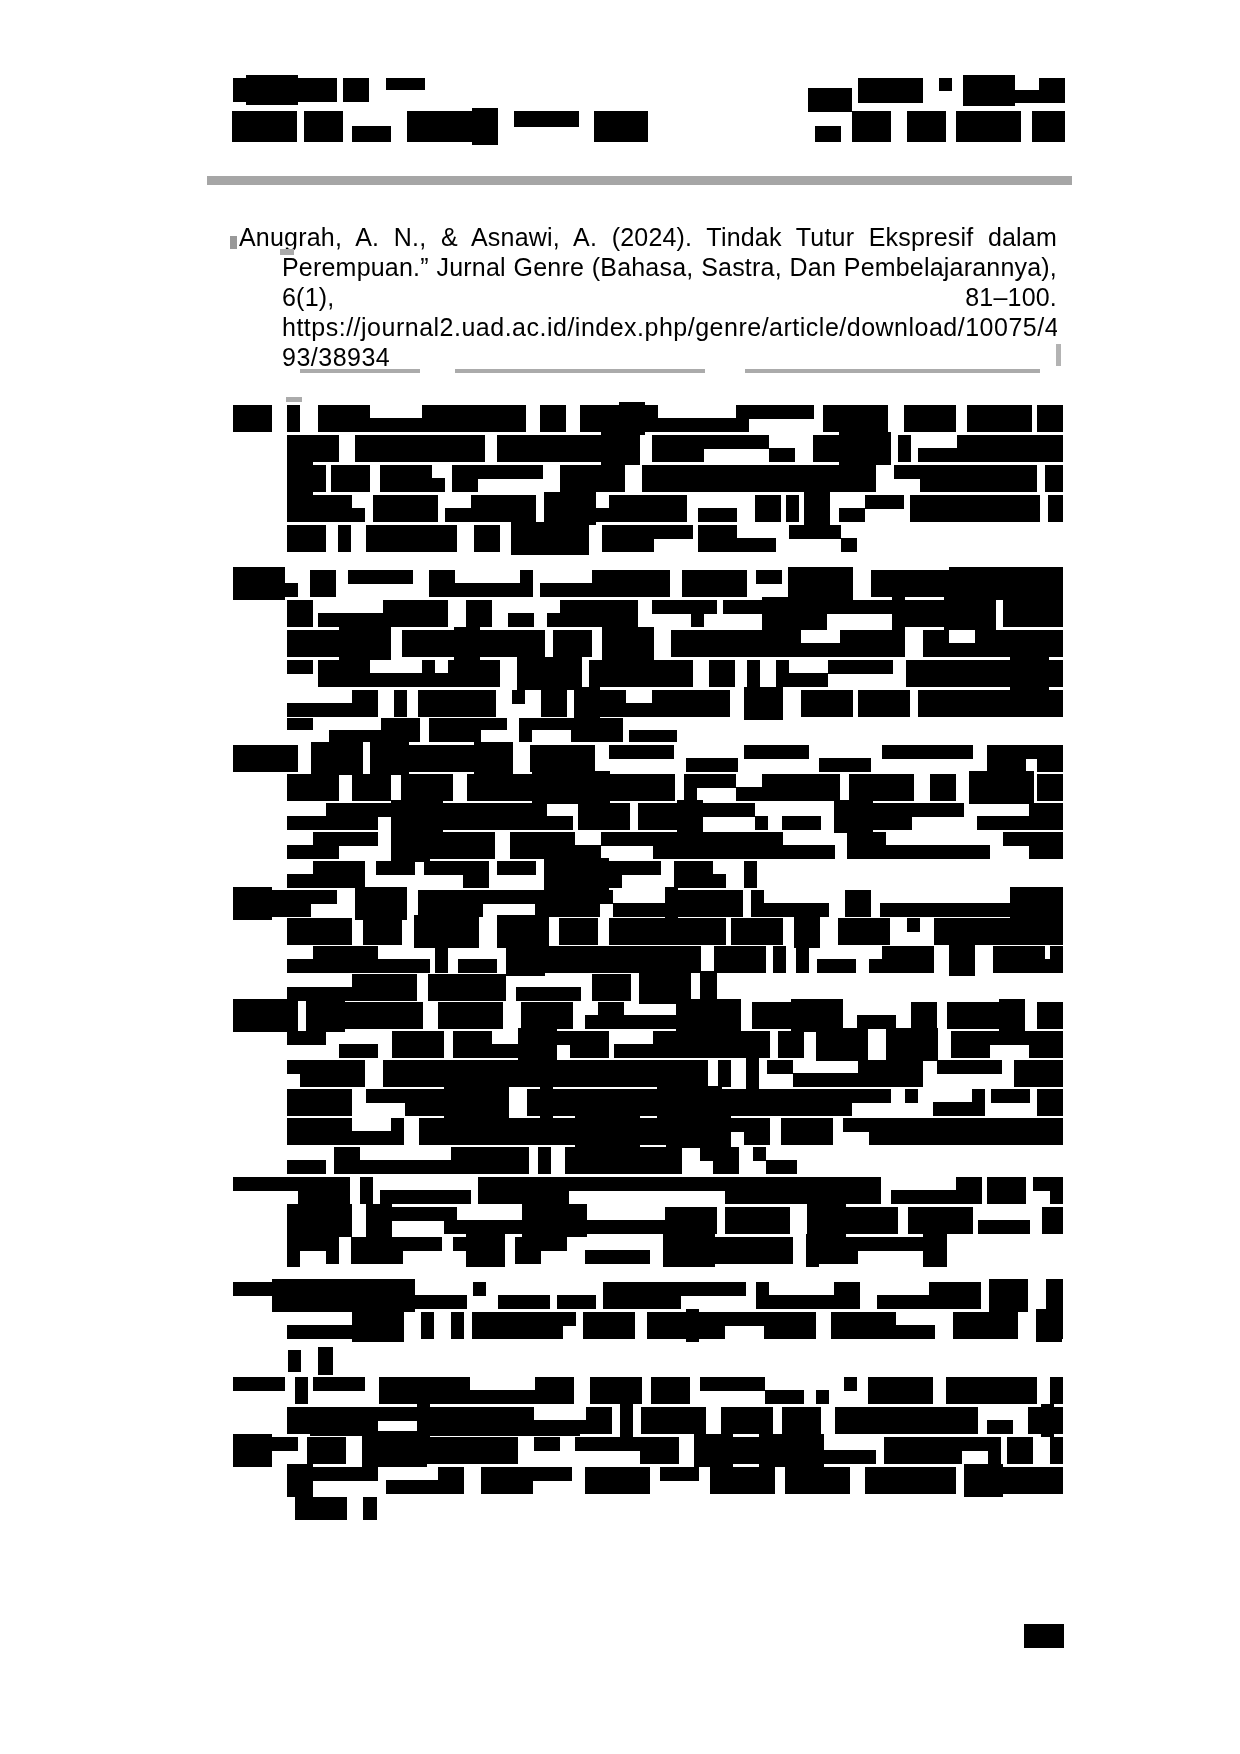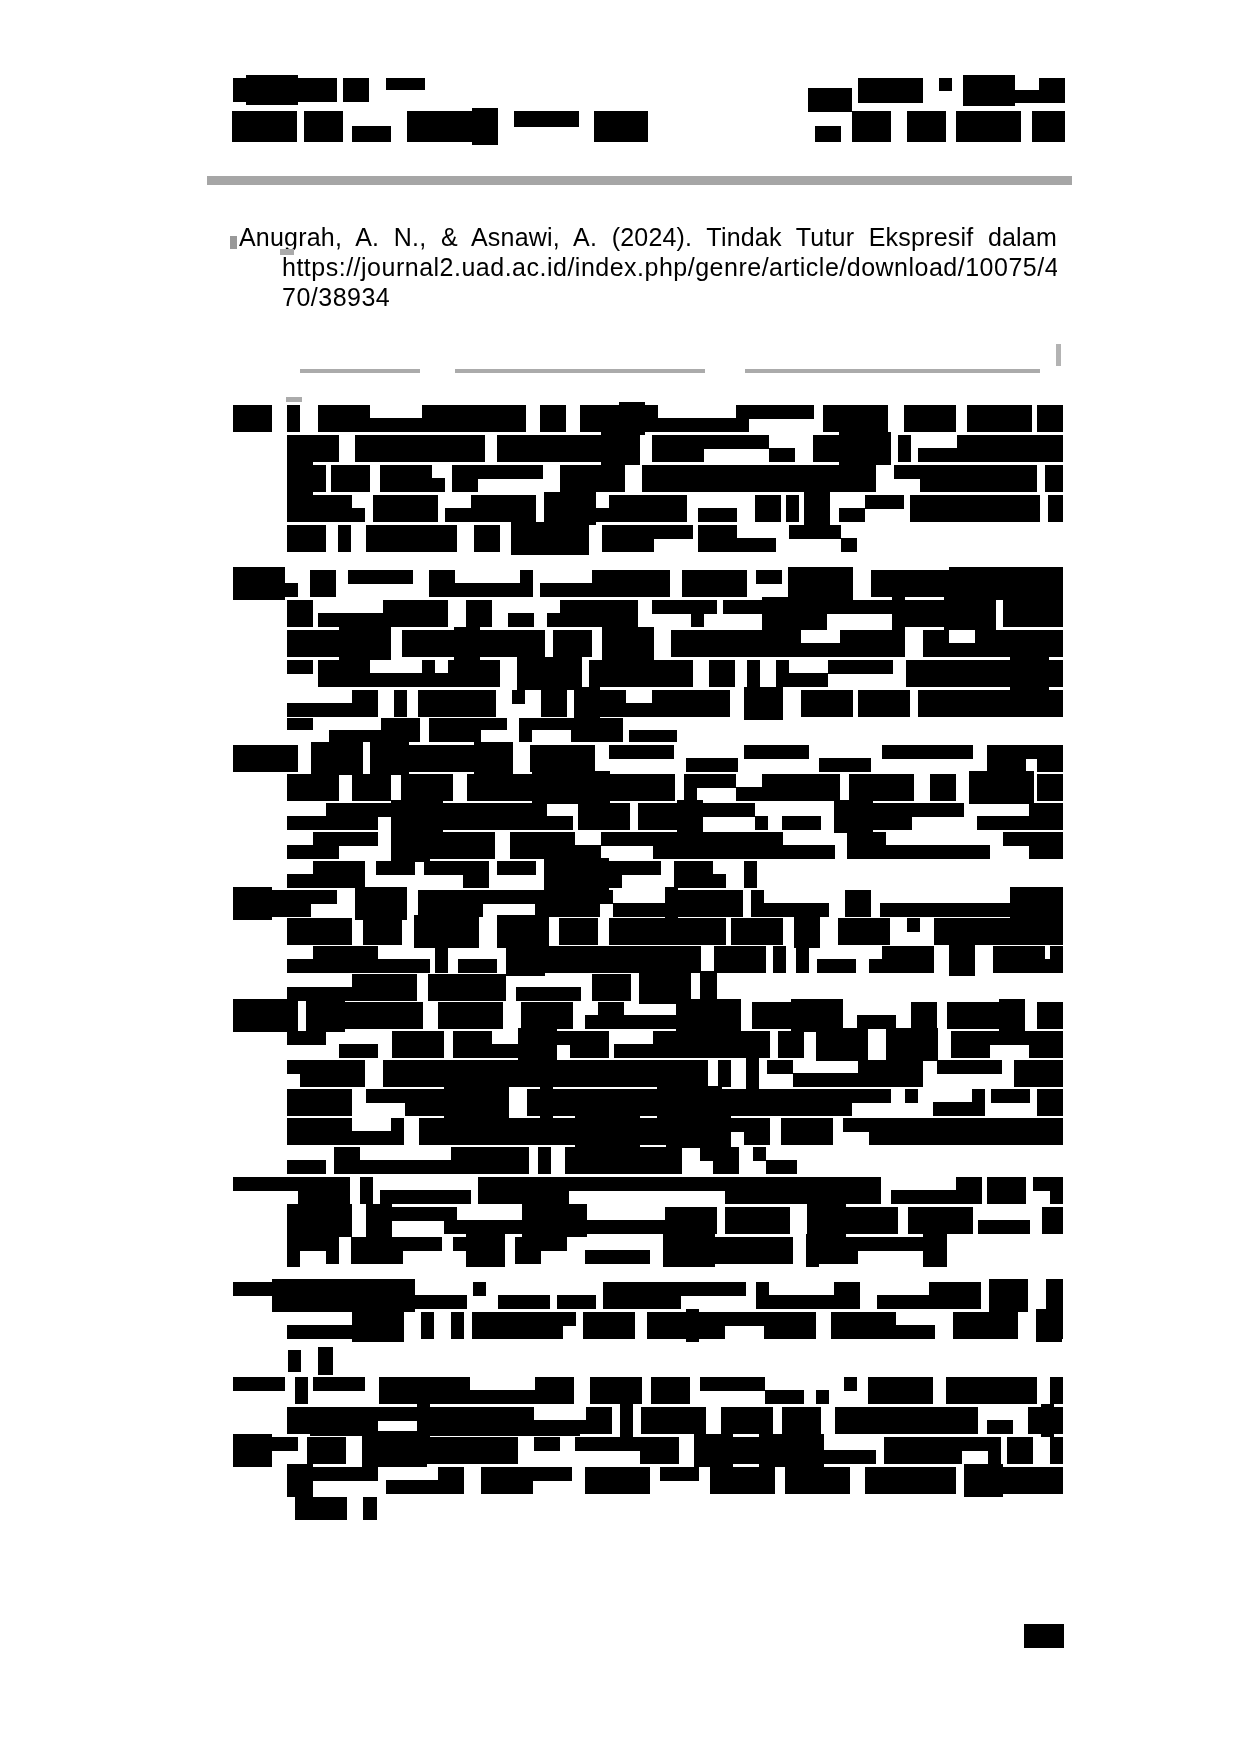--- a/index.html
+++ b/index.html
@@ -21,22 +21,27 @@
 <body>
 
 <div class="page">
 
   <div></div>
 
   <div class="rule" style="background: rgb(166, 166, 166);"></div>
 
   <div class="ref">
     <div class="rl jl">Anugrah, A. N., &amp; Asnawi, A. (2024). Tindak Tutur Ekspresif dalam</div>
+    <div class="rl jl ind">Perempuan.” Jurnal Genre (Bahasa, Sastra, Dan Pembelajarannya),</div>
+    <div class="rl ind l4">
+      <span>6(1),</span>
+      <span>81–100.</span>
+    </div>
     <div class="rl ind url">https://journal2.uad.ac.id/index.php/genre/article/download/10075/42</div>
-    <div class="rl ind url">70/38934</div>
+    <div class="rl ind url">93/38934</div>
   </div>
 
   <div></div>
 
 <div class="redact-line" style="left: 233px; top: 78px; width: 200px; height: 24px;">
       <i style="left: 0px; top: 0px; width: 13px; height: 24px;"></i>
       <i style="left: 13px; top: -3px; width: 52px; height: 30px;"></i>
       <i style="left: 65px; top: 0px; width: 39px; height: 24px;"></i>
       <i style="left: 110px; top: 0px; width: 26px; height: 24px;"></i>
       <i style="left: 153px; top: 0px; width: 39px; height: 12px;"></i>

